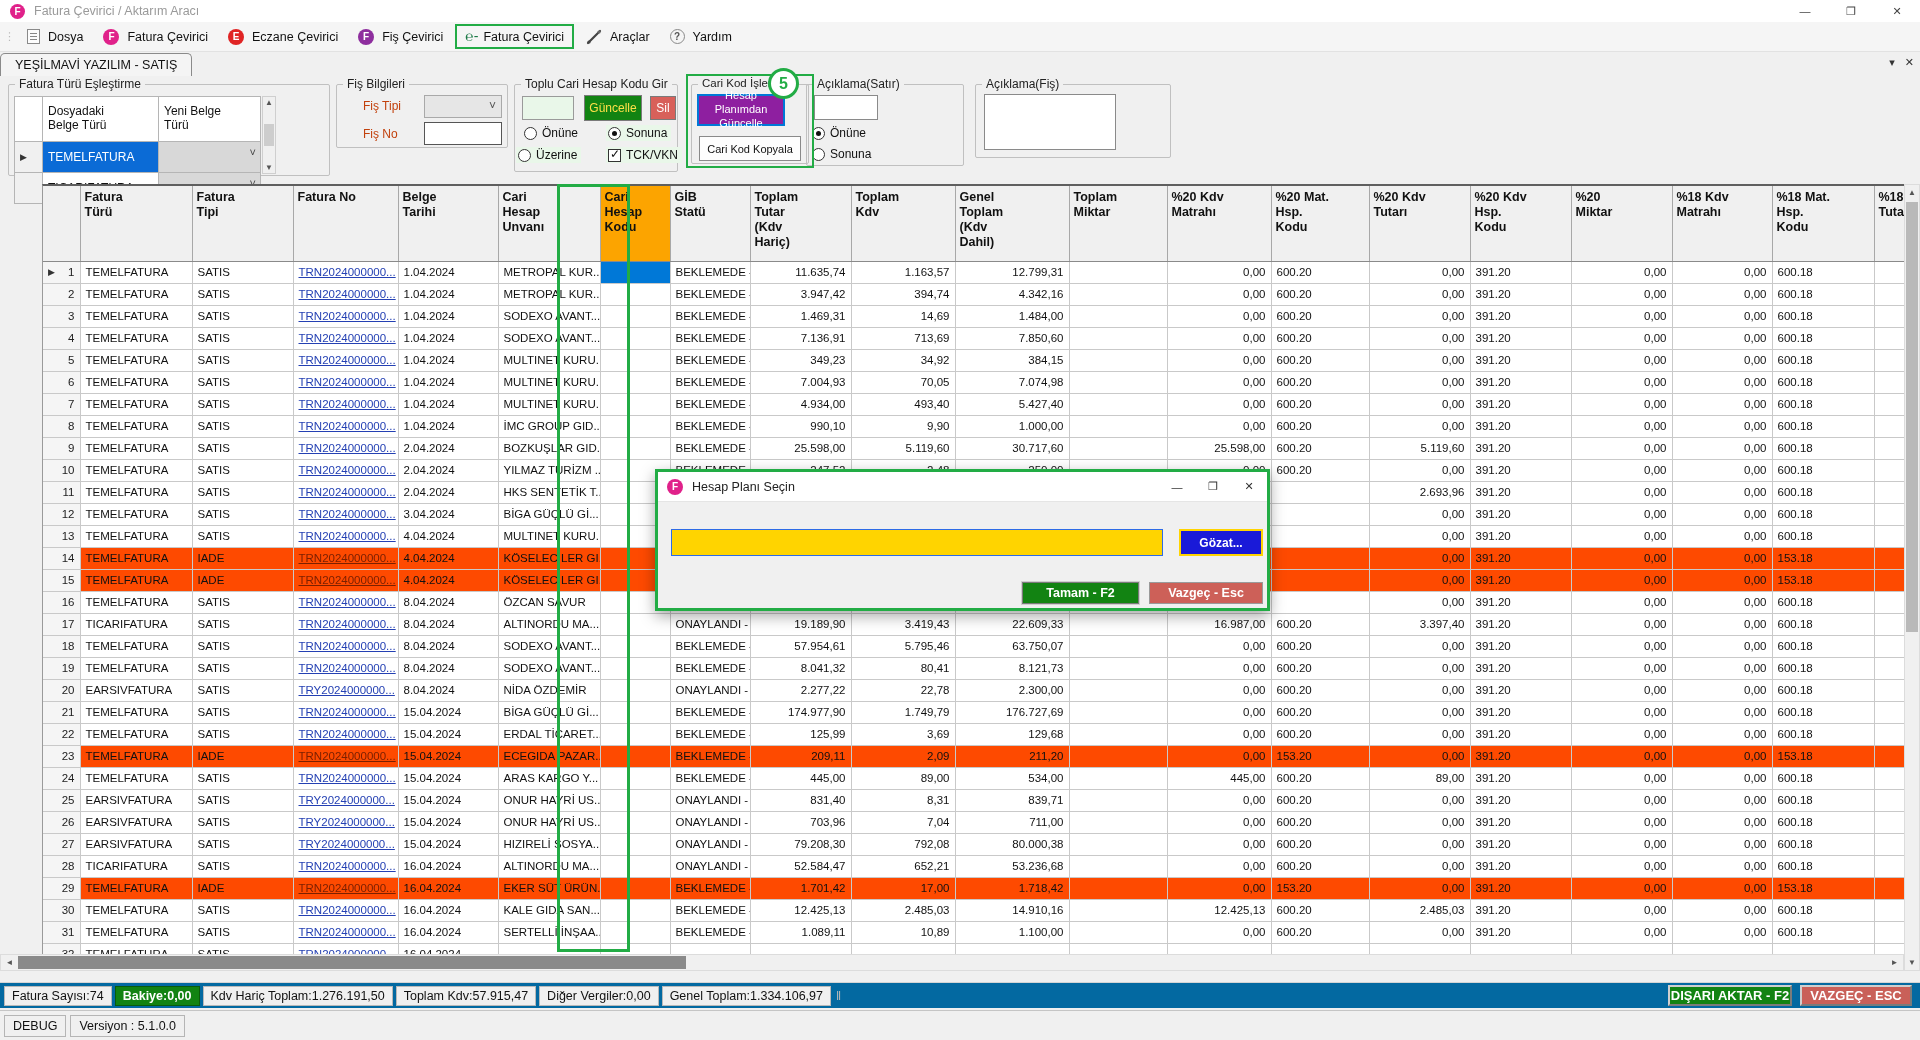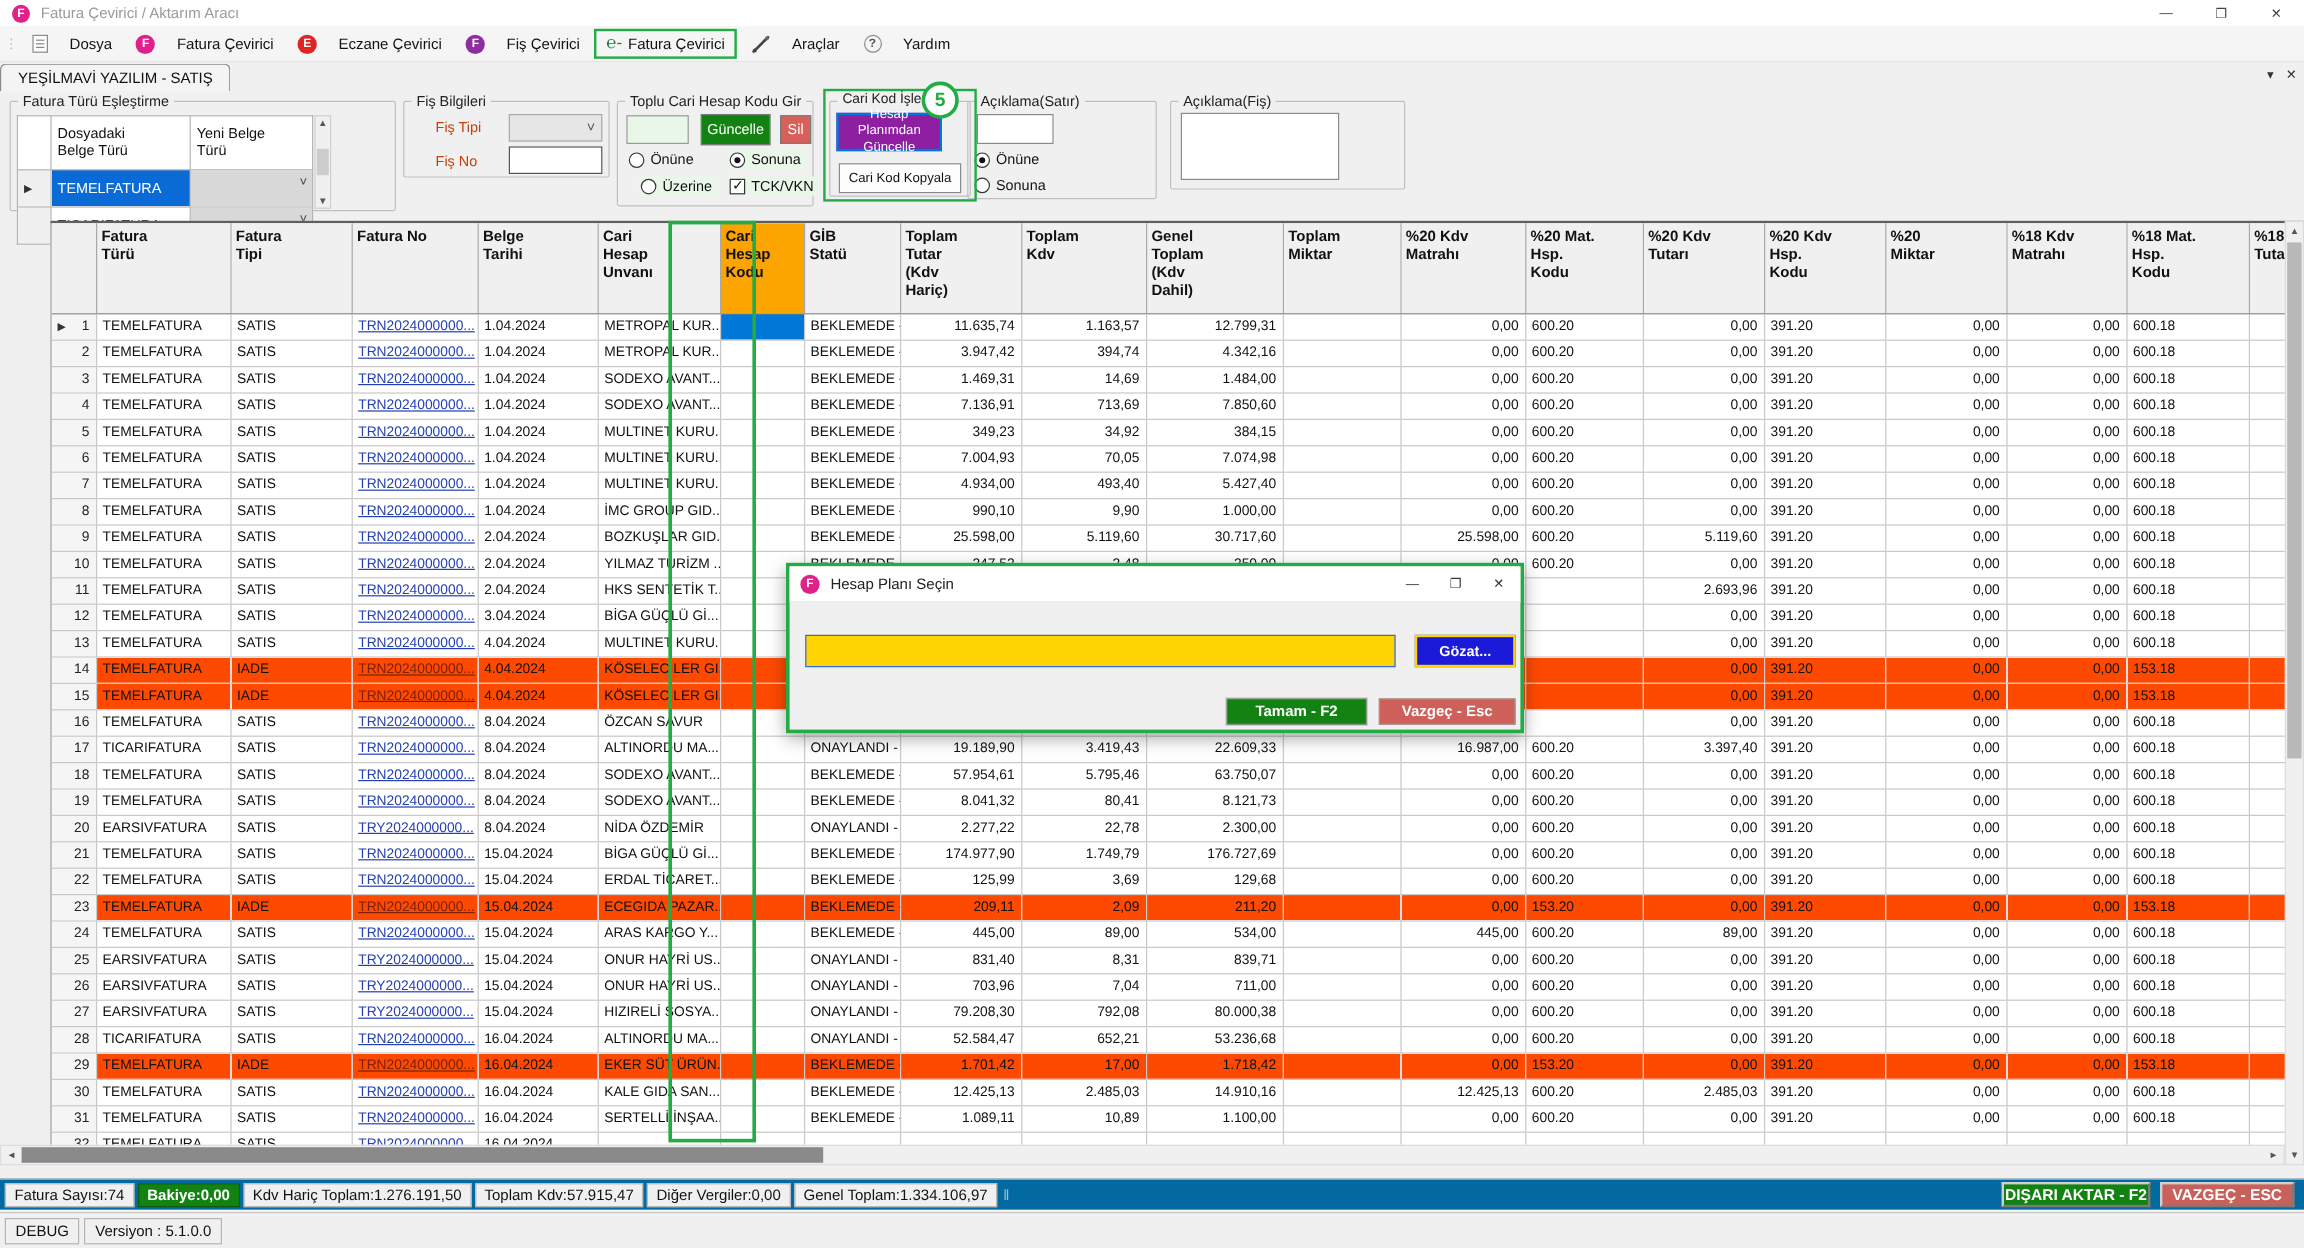--- a/index.html
+++ b/index.html
@@ -10,21 +10,21 @@
   
   .titlebar { left:0; top:0; width:1920px; height:22px; background:#fff; display:flex; align-items:center; }
   .app-ico { width:15px; height:15px; border-radius:50%; background:#E0218A; color:#fff; font-weight:bold; font-size:10px; display:inline-flex; align-items:center; justify-content:center; margin-left:10px; }
   .titletext { margin-left:9px; font-size:12.5px; color:#9a9a9a; }
   .winbtns { position:absolute; right:0; top:0; height:22px; display:flex; }
   .winbtn { width:46px; height:22px; display:flex; align-items:center; justify-content:center; font-size:11px; color:#444; }
 
   
   .menubar { left:0; top:22px; width:1920px; height:30px; background:#f5f5f5; border-bottom:1px solid #e2e2e2; display:flex; align-items:center; font-size:12.5px; }
   .grip { color:#b9b9b9; font-size:11px; margin:0 4px 0 4px; letter-spacing:-2px; }
-  .mitem { display:flex; align-items:center; gap:18px; padding:4px 10px; }
+  .mitem { display:flex; align-items:center; gap:8px; padding:4px 10px; }
   .cico { width:16px; height:16px; border-radius:50%; color:#fff; font-weight:bold; font-size:10px; display:inline-flex; align-items:center; justify-content:center; }
   .doc-ico { width:13px; height:15px; background:#fdfdfd; border:1px solid #8a8a8a; position:relative; }
   .doc-ico:before { content:""; position:absolute; left:2px; top:3px; width:7px; height:1px; background:#888; box-shadow:0 3px 0 #888, 0 6px 0 #888; }
   .efatura-box { border:2px solid #22AC45; display:flex; align-items:center; gap:5px; padding:2px 8px; margin:0 2px; }
   .eglyph { font-size:14px; color:#1c7a46; font-family:"DejaVu Serif", serif; }
   .q-ico { width:15px; height:15px; border-radius:50%; border:1px solid #8a8a8a; color:#555; font-size:10px; font-weight:bold; display:inline-flex; align-items:center; justify-content:center; }
 
   
   .tabstrip { left:0; top:52px; width:1920px; height:24px; background:#f0f0f0; }
   .tab { position:absolute; left:0; top:1px; height:23px; padding:0 14px; background:#f4f4f4; border:1px solid #8a8a8a; border-bottom:none; border-radius:5px 5px 0 0; font-weight:normal; font-size:12.5px; display:flex; align-items:center; }
@@ -45,21 +45,21 @@
   .mg-dd:after { content:"˅"; position:absolute; right:4px; top:4px; font-size:11px; color:#444; }
   .mscroll { position:absolute; left:262px; top:96px; width:14px; height:78px; background:#f0f0f0; border:1px solid #cfcfcf; font-size:8px; color:#555; display:flex; flex-direction:column; justify-content:space-between; align-items:center; padding:1px 0; }
   .mthumb { width:10px; height:22px; background:#cdcdcd; }
 
   .plabel { position:absolute; font-size:12px; color:#c2410c; white-space:nowrap;margin-left:19px; }
   .combo { position:absolute; background:#e6e6e6; border:1px solid #a9a9a9; }
   .combo:after { content:"˅"; position:absolute; right:5px; top:3px; font-size:12px; color:#555; }
   .tinput { position:absolute; background:#fff; border:1px solid #555; }
   .ginput { position:absolute; background:#E9F7E9; border:1px solid #9a9a9a; }
   .btn { position:absolute; display:flex; align-items:center; justify-content:center; font-size:12px; border:1px solid #7a7a7a; }
-  .btn-green { background:#128312; color:#ffffff; }
+  .btn-green { background:#128312; color:#fde047; }
   .btn-red { background:#D8605A; color:#fff; }
   .btn-white { background:#fdfdfd; color:#111; border:1px solid #8a8a8a; font-size:11px; }
   .btn-purple { background:#8E1FA0; color:#fff; border:2px solid #0078D7; font-size:11px; text-align:center; line-height:1.25; }
   .radio { position:absolute; display:flex; align-items:center; gap:5px; font-size:12px; white-space:nowrap; }
   .rdot { width:13px; height:13px; border-radius:50%; border:1px solid #333; background:#fff; position:relative; flex:0 0 13px; }
   .rdot.on:after { content:""; position:absolute; left:3px; top:3px; width:5px; height:5px; border-radius:50%; background:#111; }
   .chk { width:13px; height:13px; border:1px solid #333; background:#fff; position:relative; flex:0 0 13px; }
   .chk.on:after { content:"✓"; position:absolute; left:1px; top:-3px; font-size:12px; color:#111; }
   .hl-chip { background:#E9F7E9; padding:1px 4px 1px 2px; }
   .textarea { position:absolute; background:#fff; border:1px solid #8a8a8a; }
@@ -233,21 +233,21 @@
     <span>Sil</span>
   </div>
 <div class="radio" style="left:524px; top:126px;">
     <span class="rdot"></span>
     <span>Önüne</span>
   </div>
 <div class="radio hl-chip" style="left:606px; top:125px;">
     <span class="rdot on"></span>
     <span>Sonuna</span>
   </div>
-<div class="radio hl-chip" style="left:532px; top:147px;">
+<div class="radio hl-chip" style="left:516px; top:147px;">
     <span class="rdot"></span>
     <span>Üzerine</span>
   </div>
 <div class="radio hl-chip" style="left:606px; top:147px;">
     <span class="chk on"></span>
     <span>TCK/VKN</span>
   </div>
 
 <div class="anno" style="left:686px; top:74px; width:128px; height:94px; z-index:4;"></div>
 <div class="grp" style="left:691px; top:84px; width:118px; height:80px;">

